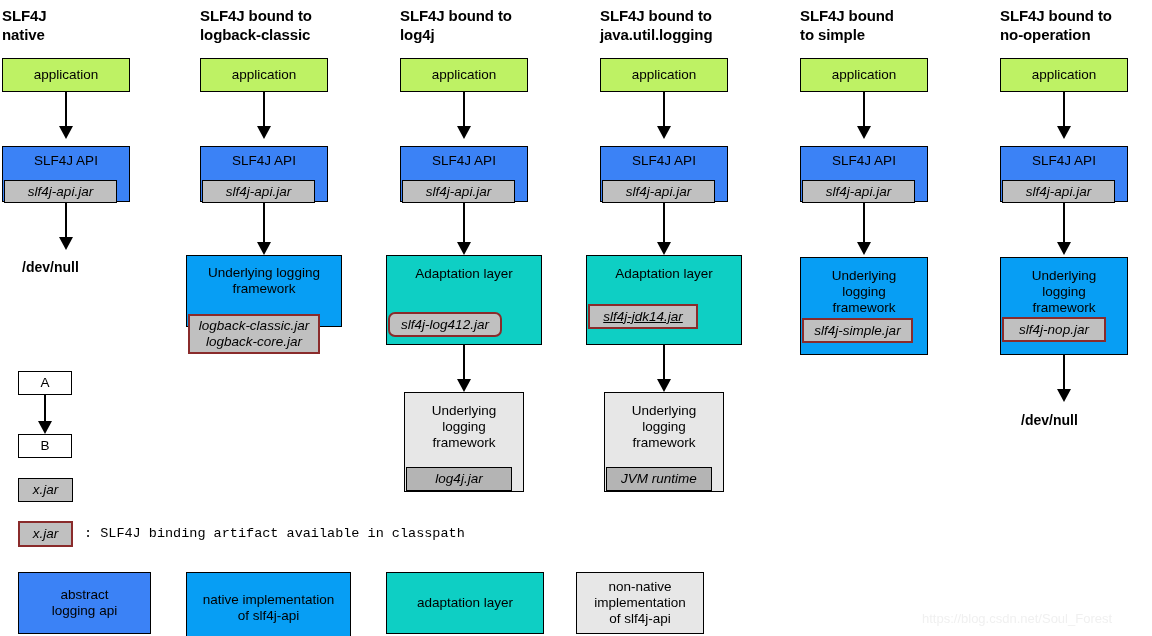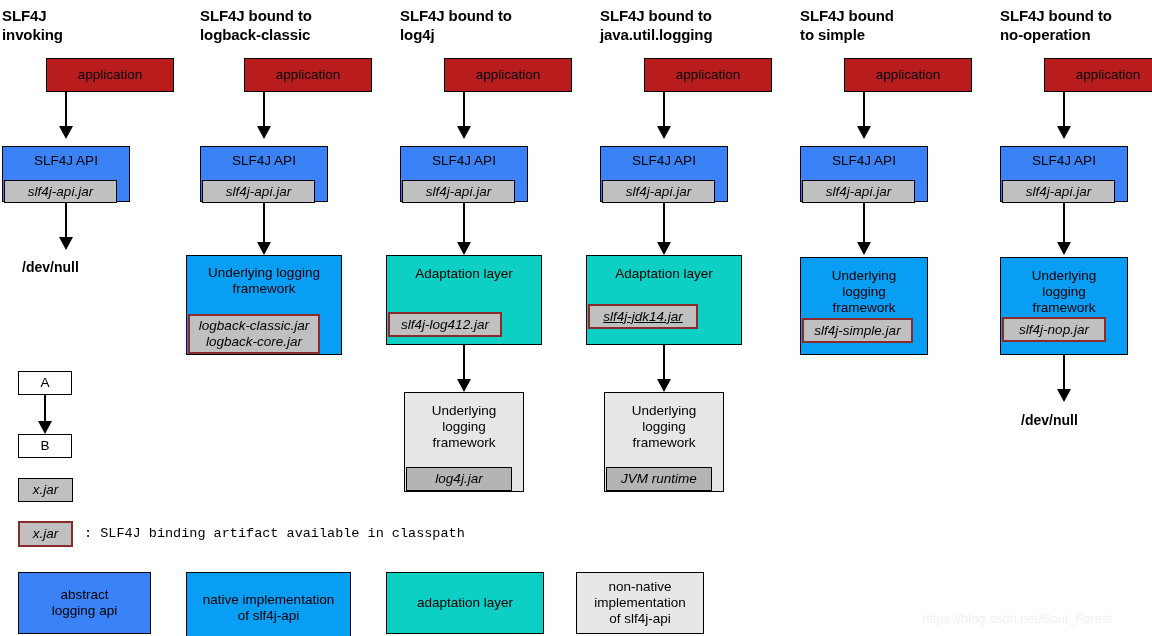--- a/index.html
+++ b/index.html
@@ -42,21 +42,21 @@
   .node .node-label {
     position: absolute;
     left: 0;
     right: 0;
     text-align: center;
     font-size: 13.5px;
     line-height: 16px;
     white-space: pre-line;
   }
 
-  .n-green   { background: #b91c1c; margin-left: 44px; }
+  .n-green   { background: #bef264; }
   .n-api     { background: #3b82f6; }
   .n-native  { background: #079ef4; }
   .n-adapt   { background: #0ecfc4; }
   .n-nonnat  { background: #e7e7e7; }
   .n-plain   { background: #ffffff; }
 
   
   .jar {
     position: absolute;
     box-sizing: border-box;
@@ -130,21 +130,21 @@
     color: #f0f0f0;
     white-space: nowrap;
   }
 </style>
 </head>
 <body>
 
 <div class="canvas">
 
   <div class="col-title" style="left:2px; top:6px; width:150px;">SLF4J
-invoking</div>
+native</div>
 
   <div class="node n-green" style="left:2px; top:58px; width:128px; height:34px;">
     <div class="node-label" style="top:8px;">application</div>
   </div>
   <div class="conn" style="left:65px; top:92px; height:42px;"></div>
   <div class="arrowhead" style="left:59px; top:126px;"></div>
 
   <div class="node n-api" style="left:2px; top:146px; width:128px; height:56px;">
     <div class="node-label" style="top:6px;">SLF4J API</div>
   </div>
@@ -164,21 +164,21 @@
   <div class="arrowhead" style="left:257px; top:126px;"></div>
 
   <div class="node n-api" style="left:200px; top:146px; width:128px; height:56px;">
     <div class="node-label" style="top:6px;">SLF4J API</div>
   </div>
   <div class="jar" style="left:202px; top:180px; width:113px; height:23px;">slf4j-api.jar</div>
 
   <div class="conn" style="left:263px; top:203px; height:47px;"></div>
   <div class="arrowhead" style="left:257px; top:242px;"></div>
 
-  <div class="node n-native" style="left:186px; top:255px; width:156px; height:100px;padding-left:40px;">
+  <div class="node n-native" style="left:186px; top:255px; width:156px; height:72px;padding-left:40px;">
     <div class="node-label" style="top:9px;">Underlying logging
 framework</div>
   </div>
   <div class="jar binding" style="left:188px; top:314px; width:132px; height:40px;">logback-classic.jar
 logback-core.jar</div>
 
   <div class="col-title" style="left:400px; top:6px; width:180px;">SLF4J bound to
 log4j</div>
 
   <div class="node n-green" style="left:400px; top:58px; width:128px; height:34px;">
@@ -191,21 +191,21 @@
     <div class="node-label" style="top:6px;">SLF4J API</div>
   </div>
   <div class="jar" style="left:402px; top:180px; width:113px; height:23px;">slf4j-api.jar</div>
 
   <div class="conn" style="left:463px; top:203px; height:47px;"></div>
   <div class="arrowhead" style="left:457px; top:242px;"></div>
 
   <div class="node n-adapt" style="left:386px; top:255px; width:156px; height:90px;">
     <div class="node-label" style="top:10px;">Adaptation layer</div>
   </div>
-  <div class="jar binding" style="left:388px; top:312px; width:114px; height:25px;">slf4j-log412.jar</div>
+  <div class="jar binding" style="left:388px; top:312px; width:114px; height:25px;border-radius:7px;">slf4j-log412.jar</div>
 
   <div class="conn" style="left:463px; top:345px; height:42px;"></div>
   <div class="arrowhead" style="left:457px; top:379px;"></div>
 
   <div class="node n-nonnat" style="left:404px; top:392px; width:120px; height:100px;">
     <div class="node-label" style="top:10px;">Underlying
 logging
 framework</div>
   </div>
   <div class="jar dark" style="left:406px; top:467px; width:106px; height:24px;">log4j.jar</div>

